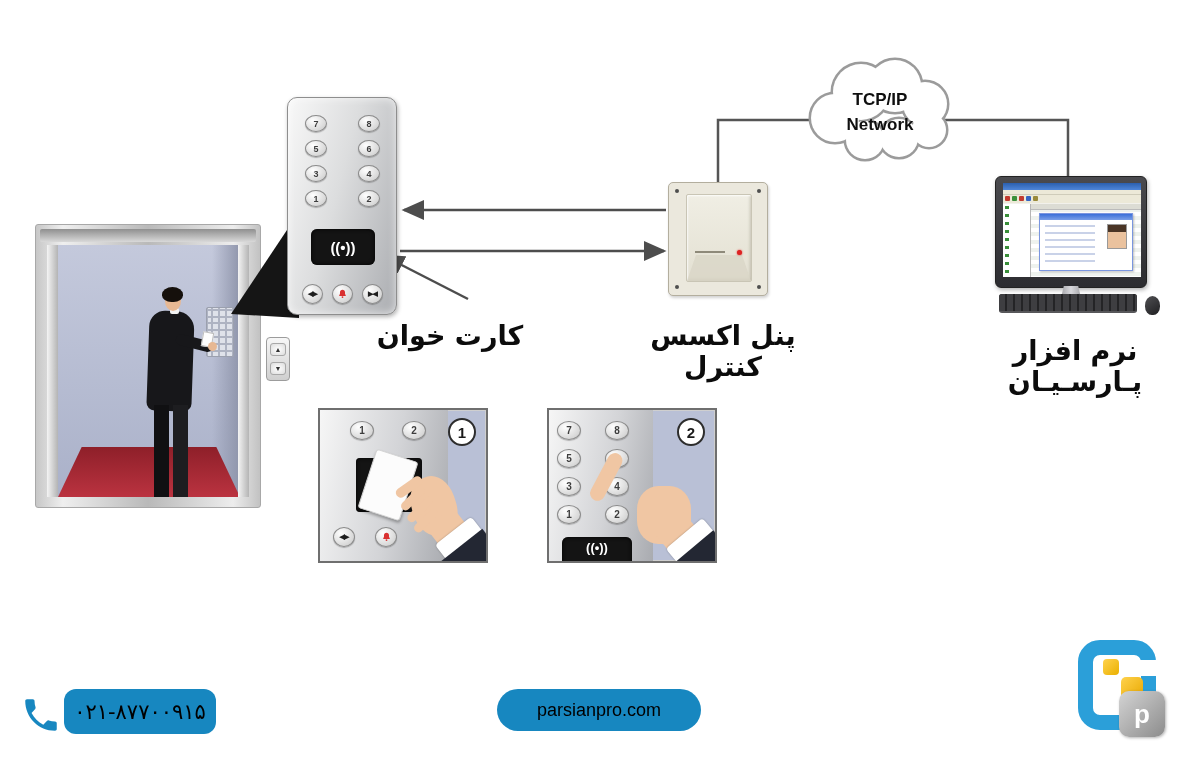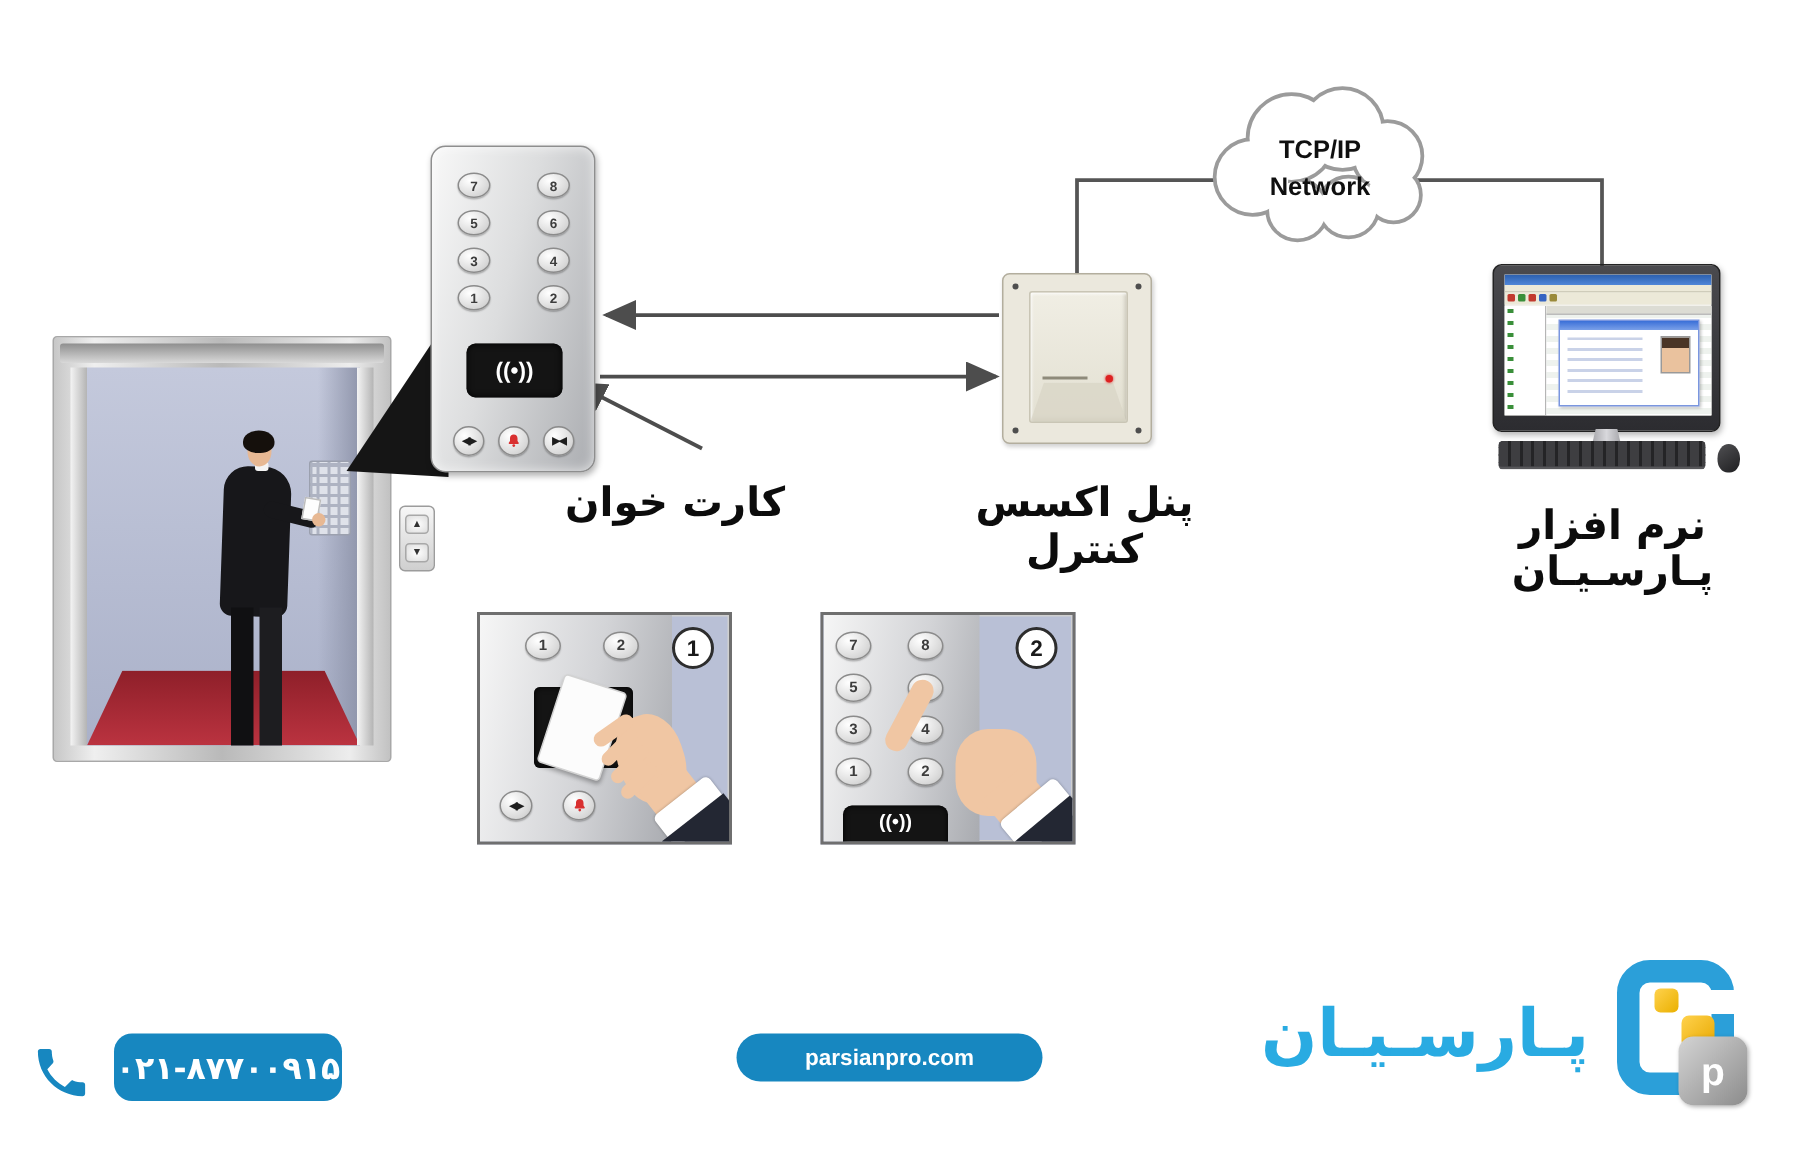--- a/index.html
+++ b/index.html
@@ -144,25 +144,25 @@
     border:1px solid #8b8b8b; display:flex; align-items:center; justify-content:center;
     font-weight:bold; font-size:10px; color:#3d3d3d; box-shadow:0 1px 1px rgba(0,0,0,.25); }
   .step-num { position:absolute; width:28px; height:28px; border-radius:50%;
     background:#ffffff; border:2.5px solid #2d2d2d; display:flex; align-items:center;
     justify-content:center; font-weight:bold; font-size:15px; color:#1a1a1a; }
   .skin { background:#f0c6a3; }
   .cuff { position:absolute; background:#ffffff; border-radius:4px; box-shadow:0 0 2px rgba(0,0,0,.3); }
   .sleeve { position:absolute; background:#232733; }
 
   
-  .badge { z-index:2; background:#1787c0; color:#ffffff; font-weight:bold;
-    display:flex; align-items:center; justify-content:center;margin-left:12px; }
+  .badge { z-index:2; background:#1787c0; color:#000000; font-weight:normal;
+    display:flex; align-items:center; justify-content:center; }
   .phone-badge { left:64px; top:689px; width:152px; height:45px; border-radius:12px;
     font-size:21px; direction:ltr; }
-  .site-badge { left:479px; top:689px; width:204px; height:32px; border-radius:21px; font-size:15px; }
+  .site-badge { left:497px; top:689px; width:204px; height:42px; border-radius:21px; font-size:18px; }
   .phone-icon { left:20px; top:693px; z-index:2; }
   .brand-text { left:830px; top:664px; width:240px; z-index:2; text-align:center;
     font-weight:bold; font-size:44px; color:#29abe2; direction:rtl; }
   .logo-mark { left:1078px; top:628px; width:90px; height:112px; z-index:2; }
   .lm-frame { position:absolute; left:0; top:12px; width:78px; height:90px;
     border:15px solid #2b9fd9; border-radius:22px; }
   .lm-notch { position:absolute; left:60px; top:32px; width:20px; height:16px; background:#ffffff; }
   .lm-y1 { position:absolute; left:25px; top:31px; width:16px; height:16px; border-radius:4px;
     background:linear-gradient(135deg,#ffd24d,#eab000); }
   .lm-y2 { position:absolute; left:43px; top:49px; width:22px; height:22px; border-radius:5px;
@@ -361,21 +361,20 @@
     <div class="cuff" style="left:120px;top:120px;width:48px;height:28px;transform:rotate(-40deg);"></div>
     <div class="sleeve" style="left:132px;top:132px;width:54px;height:48px;transform:rotate(-40deg);"></div>
     <div class="step-num" style="left:128px;top:8px;">2</div>
   </div>
 
   <svg class="abs phone-icon" width="42" height="44" viewBox="0 0 24 24">
     <path d="M6.6 10.8c1.5 2.9 3.8 5.2 6.7 6.7l2.2-2.2c.3-.3.7-.4 1-.2 1.1.4 2.3.6 3.5.6.6 0 1 .4 1 1V20c0 .6-.4 1-1 1C10.6 21 3 13.4 3 4c0-.6.4-1 1-1h3.3c.6 0 1 .4 1 1 0 1.2.2 2.4.6 3.5.1.3 0 .7-.2 1l-2.1 2.3z" fill="#1787c0"></path>
   </svg>
   <div class="abs badge phone-badge fa">۰۲۱-۸۷۷۰۰۹۱۵</div>
   <div class="abs badge site-badge">parsianpro.com</div>
-  <div class="abs brand-text fa">پـارسـیـان</div>
   <div class="abs logo-mark">
     <div class="lm-frame"></div>
     <div class="lm-notch"></div>
     <div class="lm-y1"></div>
     <div class="lm-y2"></div>
     <div class="lm-gray">p</div>
   </div>
 
 </div>
 

